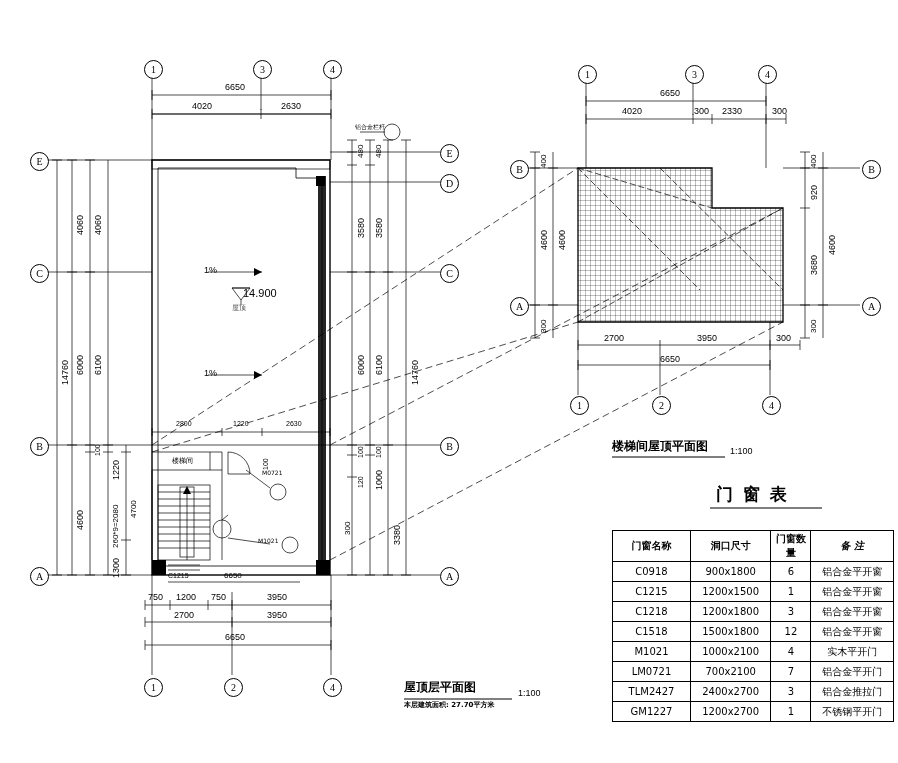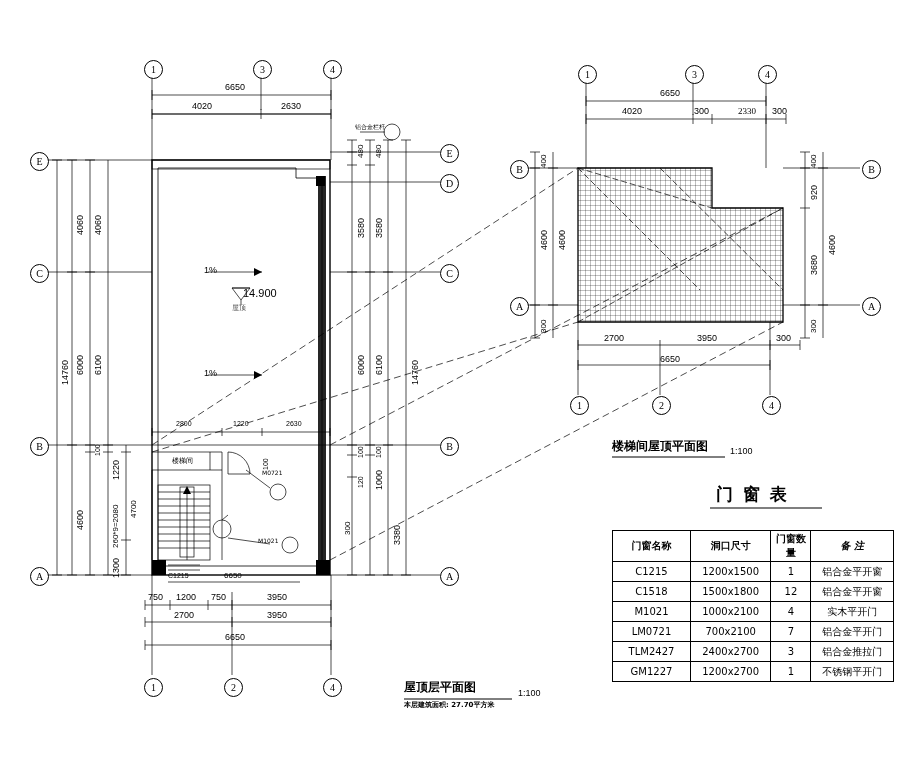--- a/index.html
+++ b/index.html
@@ -333,21 +333,21 @@
 <div class="lbl cn" style="left:232px;top:305px;font-size:7px;color:#444;">屋顶</div>
 <div class="lbl cn" style="left:172px;top:458px;font-size:7px;">楼梯间</div>
 <div class="lbl" style="left:168px;top:572px;font-size:7px;">C1215</div>
 <div class="lbl cn" style="left:355px;top:124px;font-size:6px;">铝合金栏杆</div>
 <div class="lbl cn" style="left:262px;top:470px;font-size:6px;">M0721</div>
 <div class="lbl cn" style="left:258px;top:538px;font-size:6px;">M1021</div>
 
 <div class="lbl" style="left:660px;top:89px;">6650</div>
 <div class="lbl" style="left:622px;top:107px;">4020</div>
 <div class="lbl" style="left:694px;top:107px;">300</div>
-<div class="lbl" style="left:738px;top:107px;font-family:Liberation Serif, serif;">2330</div>
+<div class="lbl" style="left:722px;top:107px;">2330</div>
 <div class="lbl" style="left:772px;top:107px;">300</div>
 
 <div class="lbl vert" style="left:540px;top:168px;transform:rotate(-90deg);font-size:8px;">400</div>
 <div class="lbl vert" style="left:540px;top:250px;transform:rotate(-90deg);">4600</div>
 <div class="lbl vert" style="left:558px;top:250px;transform:rotate(-90deg);">4600</div>
 <div class="lbl vert" style="left:540px;top:333px;transform:rotate(-90deg);font-size:8px;">300</div>
 
 <div class="lbl vert" style="left:810px;top:168px;transform:rotate(-90deg);font-size:8px;">400</div>
 <div class="lbl vert" style="left:810px;top:200px;transform:rotate(-90deg);">920</div>
 <div class="lbl vert" style="left:810px;top:275px;transform:rotate(-90deg);">3680</div>
@@ -370,26 +370,38 @@
 
 <table style="left:612px;top:530px;width:282px;">
   <tbody>
         <tr class="tblhead">
     <th style="width:74px;">门窗名称</th>
     <th style="width:76px;">洞口尺寸</th>
     <th style="width:36px;">门窗数量</th>
     <th style="width:80px;font-style:italic;">备  注</th>
   </tr>
   <tr>
+          <td>C0918</td>
+          <td>900x1800</td>
+          <td>6</td>
+          <td>铝合金平开窗</td>
+        </tr>
+  <tr>
           <td>C1215</td>
           <td>1200x1500</td>
           <td>1</td>
           <td>铝合金平开窗</td>
         </tr>
   <tr>
+          <td>C1218</td>
+          <td>1200x1800</td>
+          <td>3</td>
+          <td>铝合金平开窗</td>
+        </tr>
+  <tr>
           <td>C1518</td>
           <td>1500x1800</td>
           <td>12</td>
           <td>铝合金平开窗</td>
         </tr>
   <tr>
           <td>M1021</td>
           <td>1000x2100</td>
           <td>4</td>
           <td>实木平开门</td>

